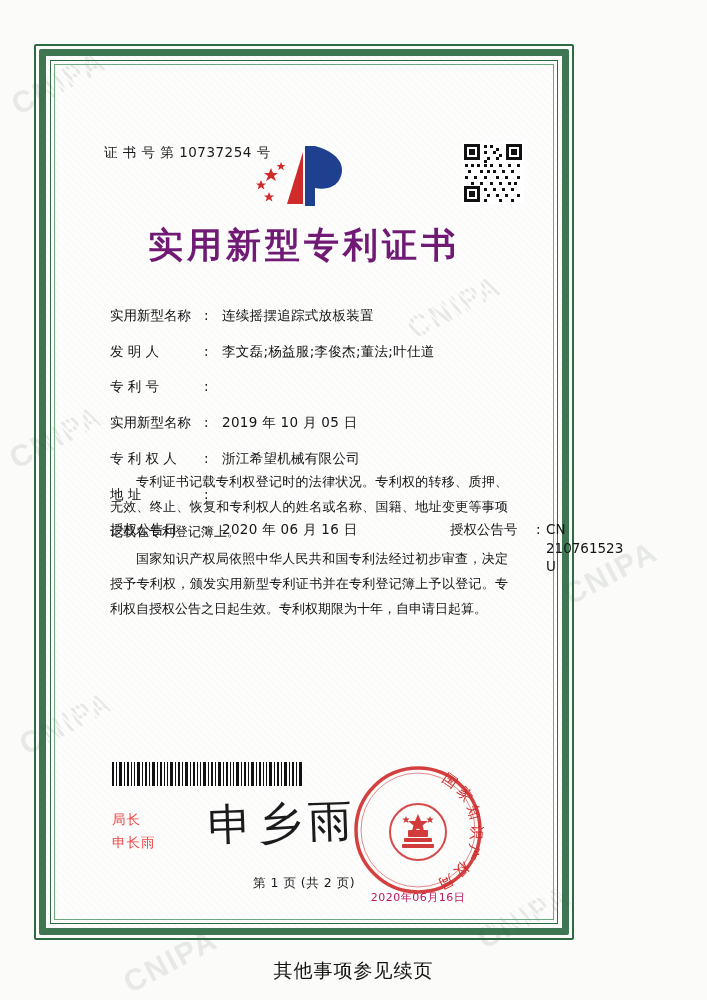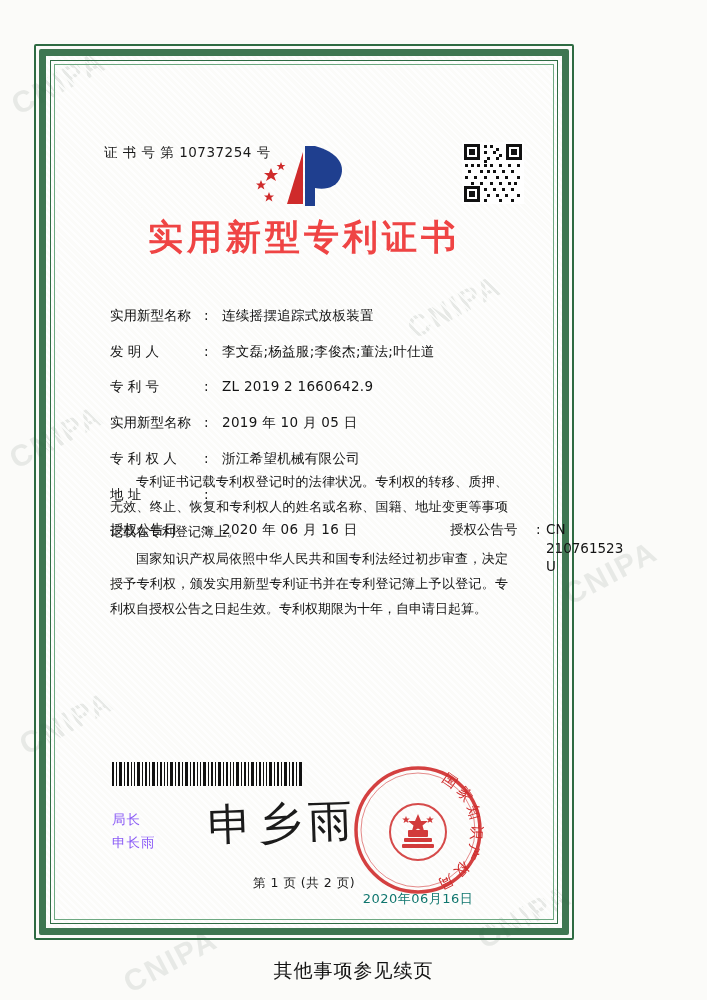--- a/index.html
+++ b/index.html
@@ -104,27 +104,27 @@
     top: 76px;
     display: flex;
     justify-content: center;
   }
   .logo svg { display:block; }
 
   
   .title {
     position: absolute;
     left: 0; right: 0;
-    top: 148px;
+    top: 156px;
     text-align: center;
     font-family: "DejaVu Serif", serif;
     font-weight: 700;
     font-size: 35px;
     letter-spacing: 4px;
-    color: #ef4444;
+    color: #701a75;
   }
 
   
   .fields {
     position: absolute;
     left: 54px;
     top: 240px;
     right: 42px;
   }
   .row {
@@ -192,21 +192,21 @@
     width: 190px;
   }
 
   
   .sig-label {
     position: absolute;
     left: 56px;
     top: 742px;
     font-size: 13.5px;
     line-height: 1.7;
-    color: #8b5cf6;
+    color: #ef4444;
     letter-spacing: 1px;
   }
   .sig-script {
     position: absolute;
     left: 152px;
     top: 728px;
     font-family: "DejaVu Serif", serif;
     font-size: 44px;
     color: #1b1b1b;
     letter-spacing: 6px;
@@ -221,22 +221,22 @@
     width: 144px;
     height: 144px;
   }
   .seal svg { display: block; }
   .seal-date {
     position: absolute;
     right: 58px;
     top: 824px;
     width: 152px;
     text-align: center;
-    color: #0f766e;
-    font-size: 13px;
+    color: #be185d;
+    font-size: 11px;
     letter-spacing: .5px;
   }
 
   
   .page-no {
     position: absolute;
     left: 0; right: 0;
     bottom: 26px;
     text-align: center;
     font-size: 12.5px;
@@ -371,21 +371,20 @@
 
       <div class="row">
         <span class="lbl spread">发 明 人</span>
         <span class="colon">:</span>
         <span class="val">李文磊;杨益服;李俊杰;董法;叶仕道</span>
       </div>
 
       <div class="row">
         <span class="lbl spread">专 利 号</span>
         <span class="colon">:</span>
-        <span class="val">ZL 2019 2 1660642.9</span>
       </div>
 
       <div class="row">
         <span class="lbl">实用新型名称</span>
         <span class="colon">:</span>
         <span class="val">2019 年 10 月 05 日</span>
       </div>
 
       <div class="row">
         <span class="lbl spread">专 利 权 人</span>

